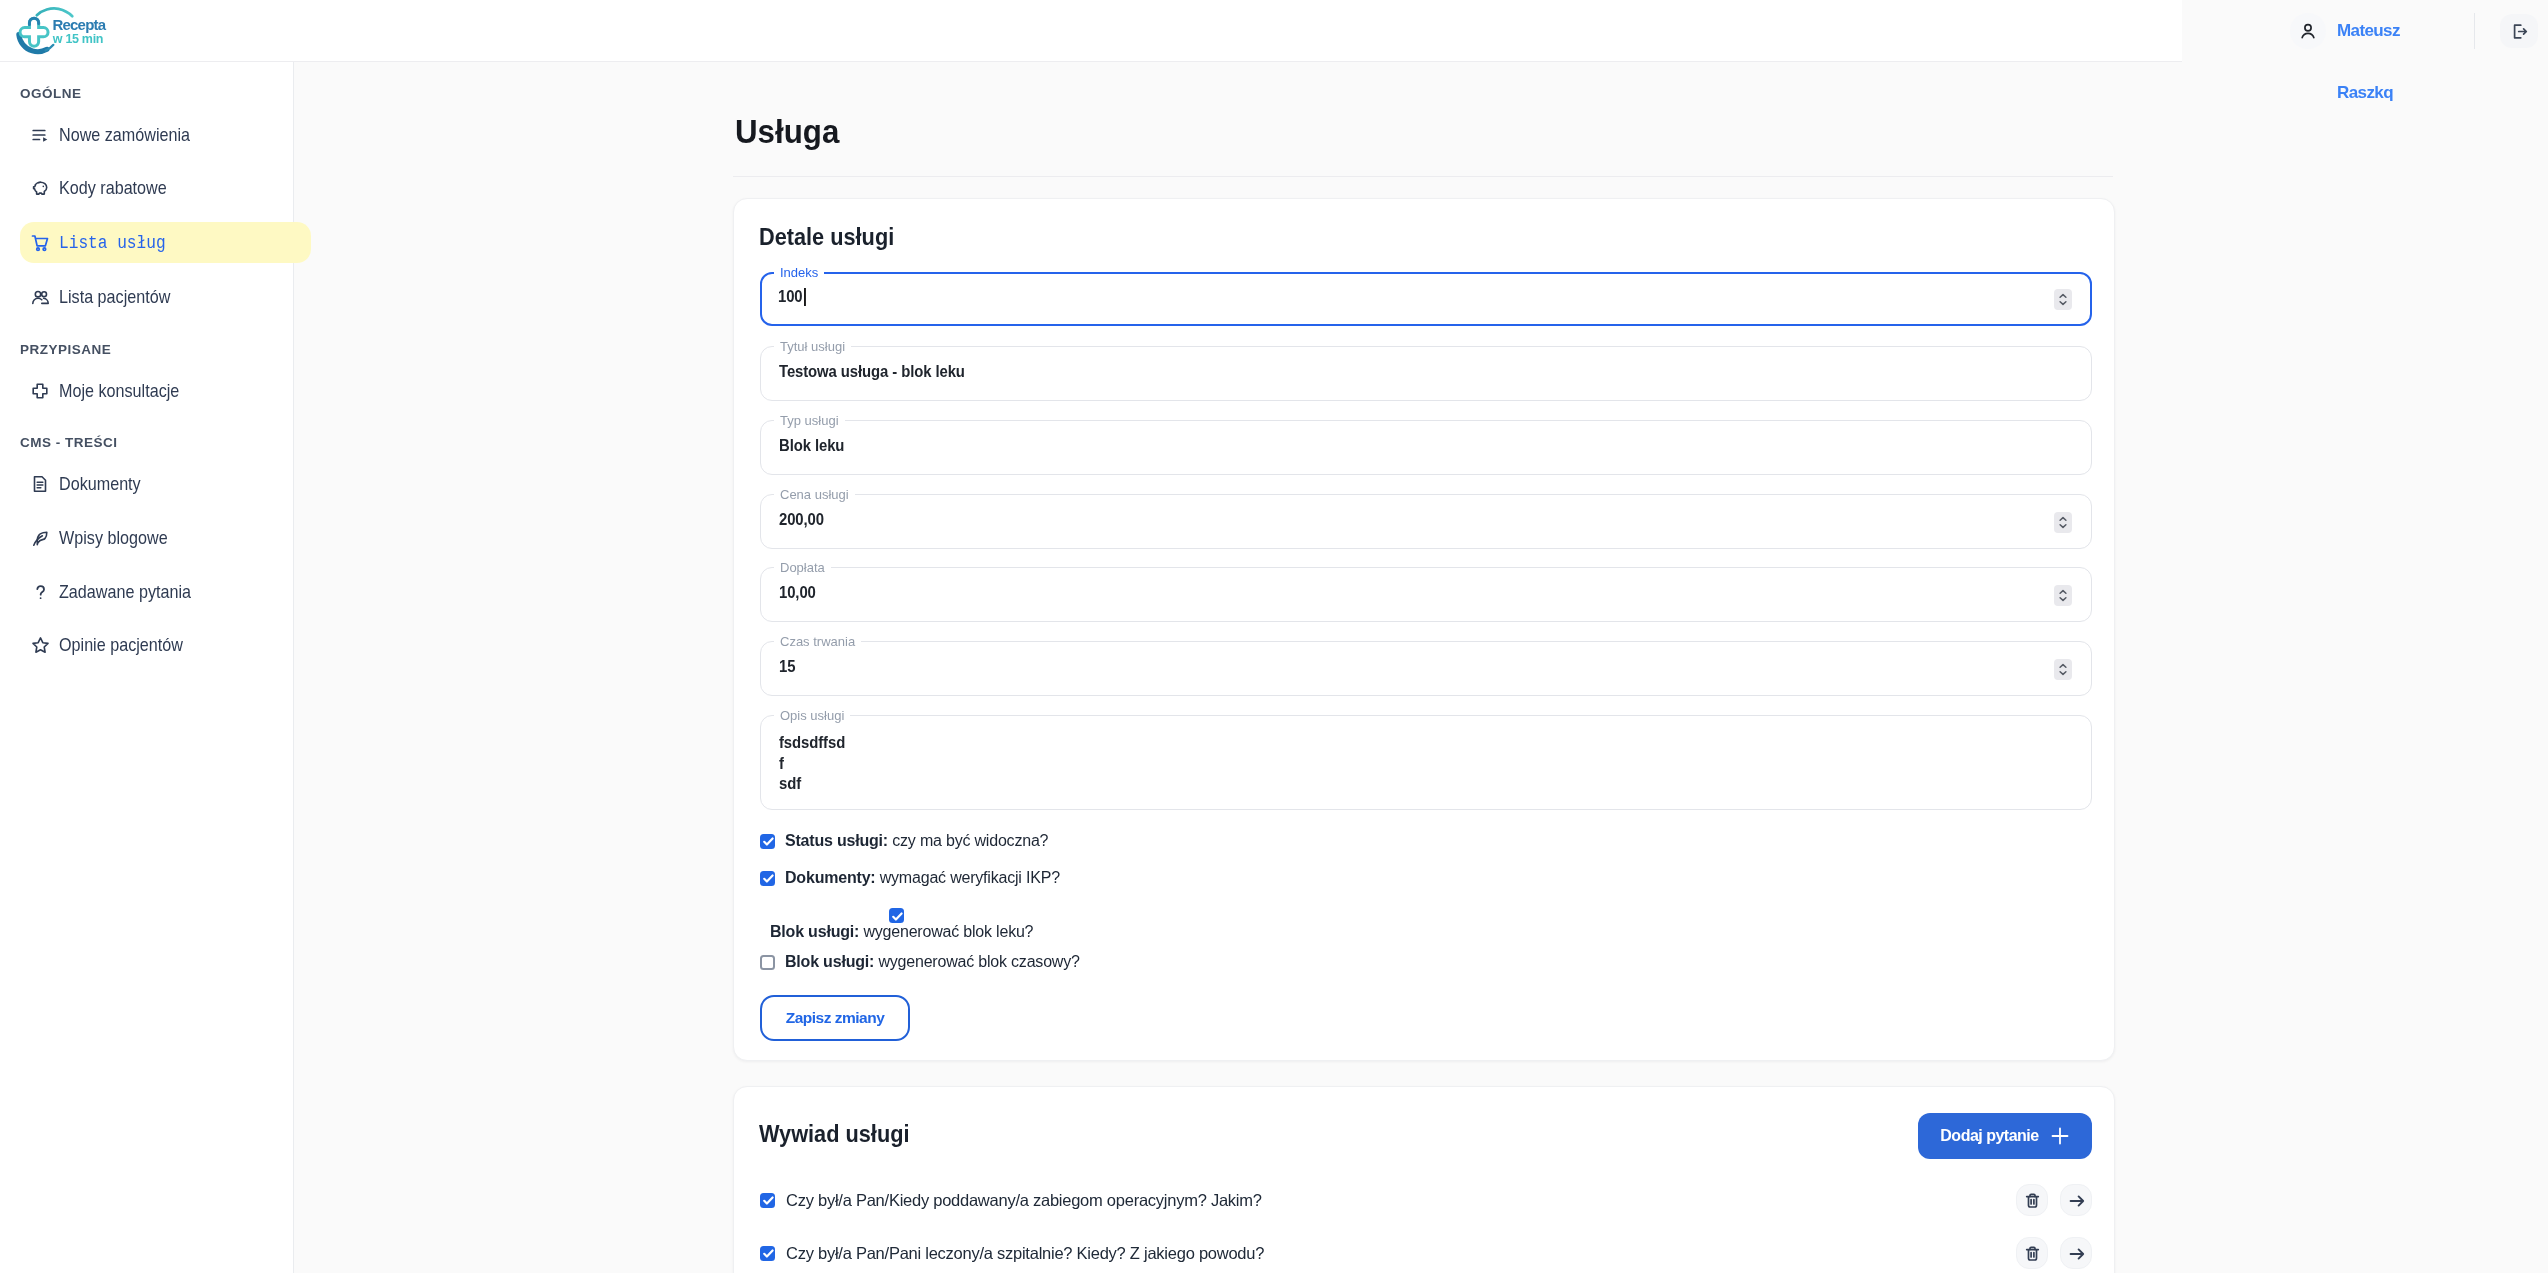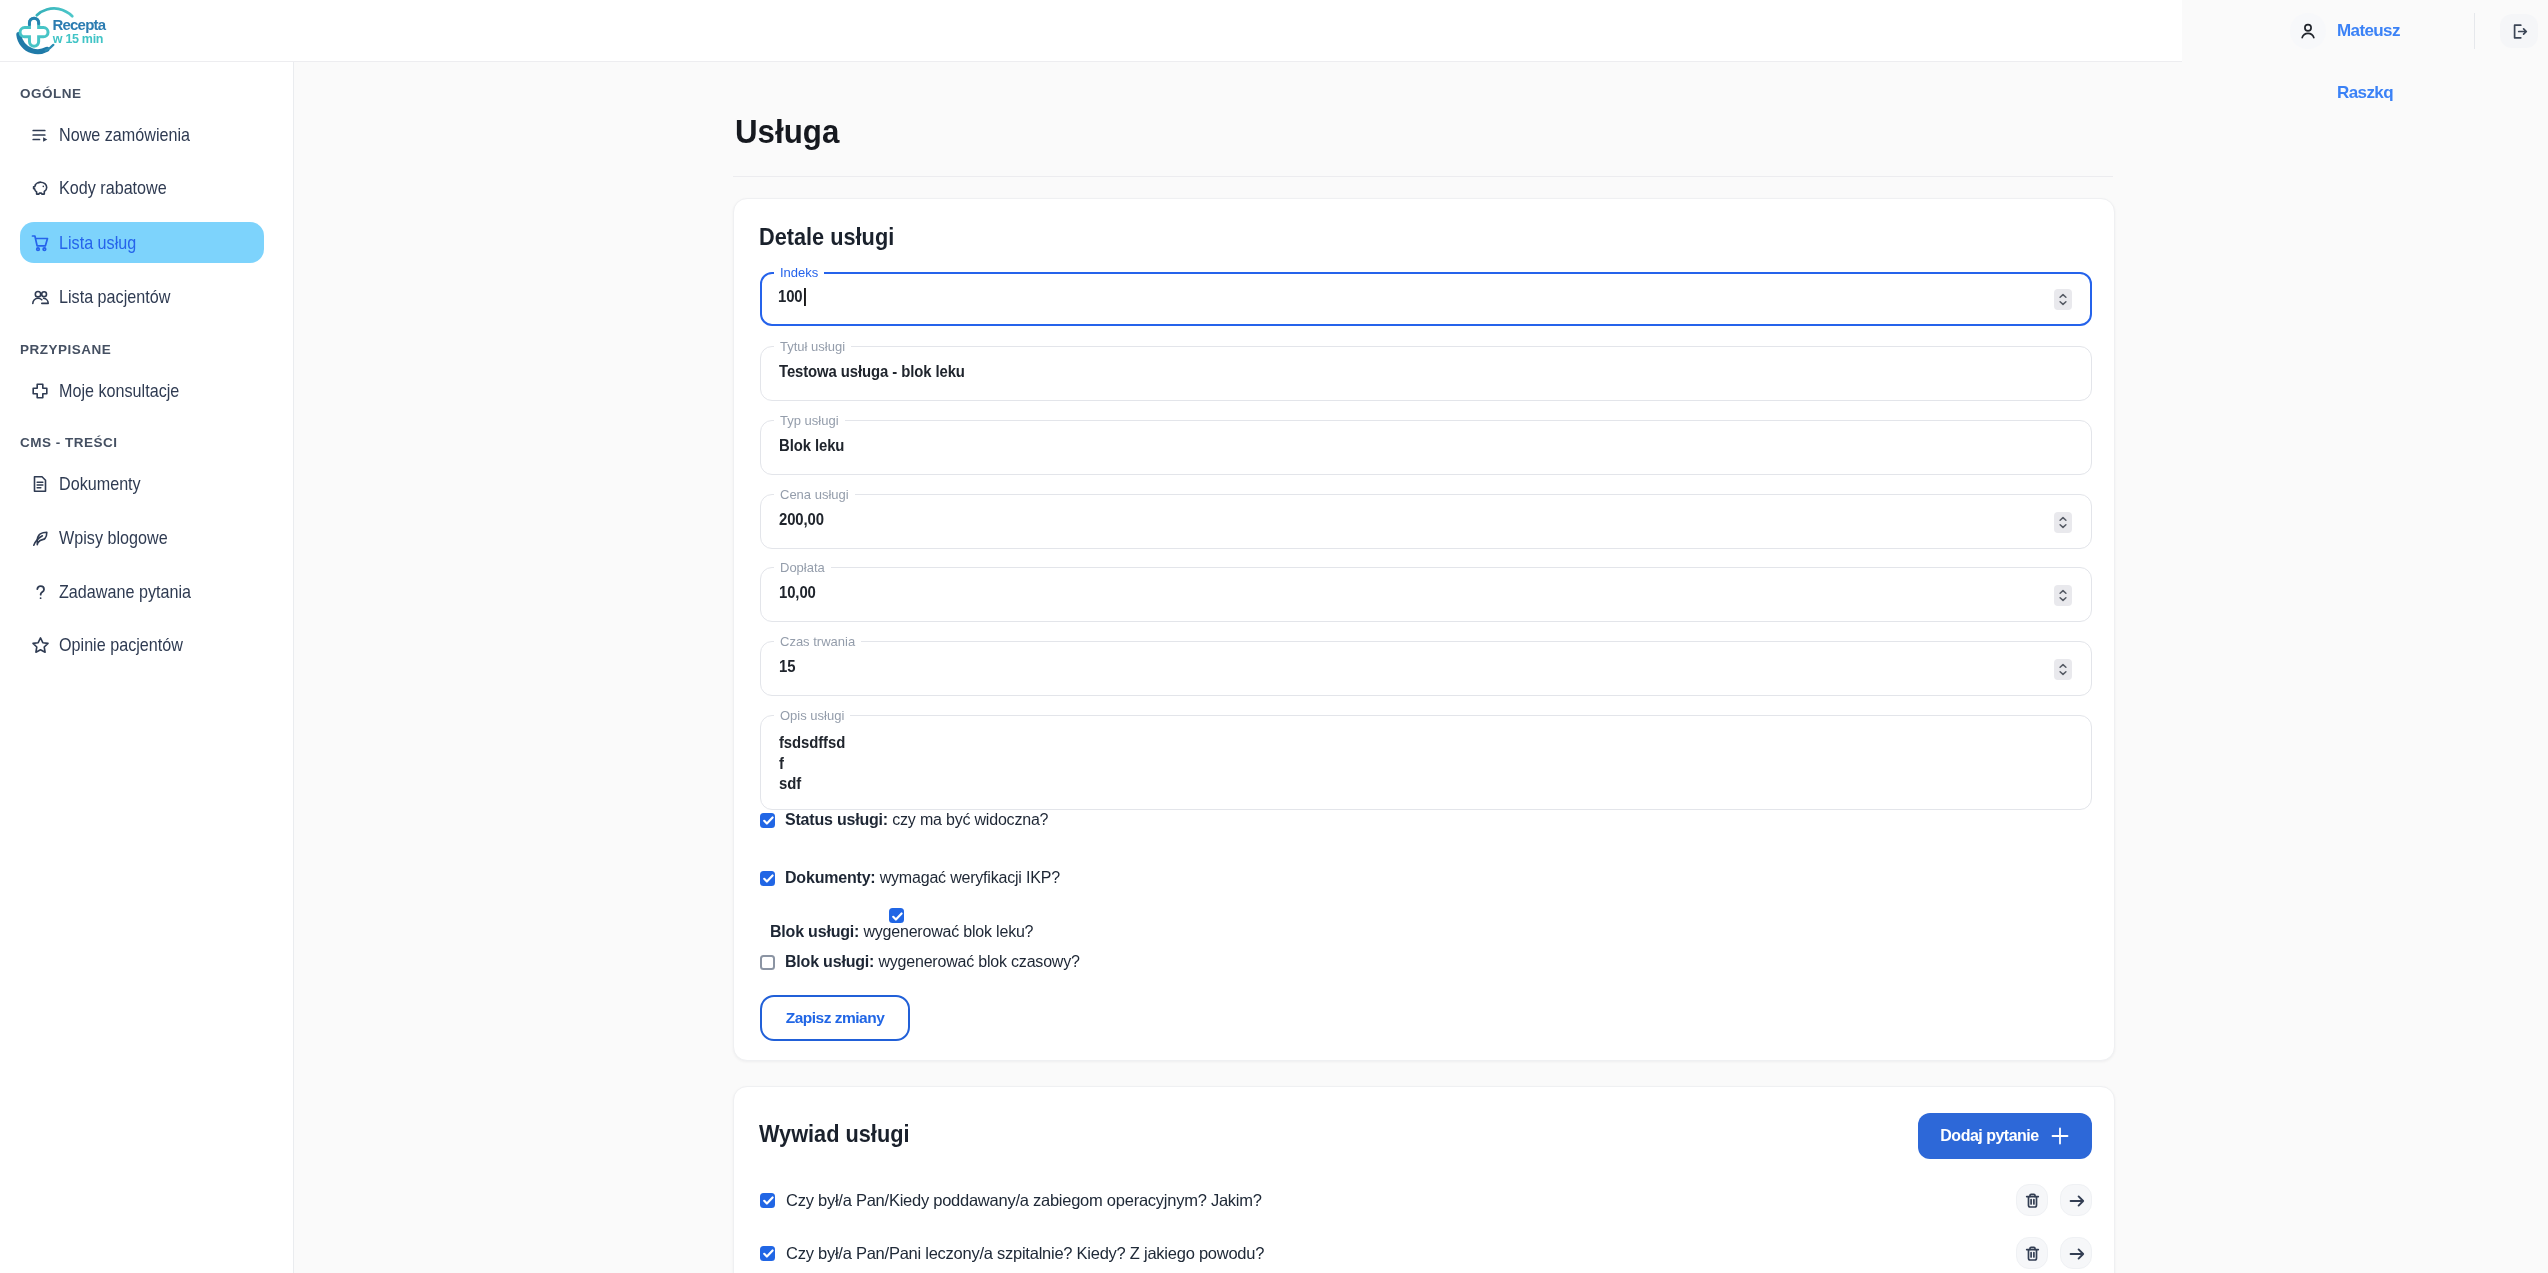--- a/index.html
+++ b/index.html
@@ -16,21 +16,21 @@
 .hdr-div { position:absolute; left:2474px; top:13px; width:1px; height:36px; background:#e6e8ec; }
 .logoutbtn { position:absolute; left:2500px; top:14px; width:38px; height:34px; border-radius:12px; background:#f5f6f8; }
 .logoutbtn svg { position:absolute; left:10px; top:8px; }
 
 
 .sidebar { position:absolute; top:62px; left:0; width:294px; height:1211px; background:#fff; border-right:1px solid #eaecef; }
 .sec { position:absolute; left:20px; font-size:13.5px; font-weight:700; color:#455062; letter-spacing:0.5px; }
 .mitem { position:absolute; left:0; width:294px; height:44px; }
 .mitem .ic { position:absolute; left:31px; top:50%; margin-top:-9px; width:18px; height:18px; }
 .mitem .lbl { position:absolute; left:59px; top:50%; margin-top:-11px; font-size:19px; line-height:22px; color:#2f3b52; transform:scaleX(.85); transform-origin:left center; white-space:nowrap; }
-.mitem.active { left:20px; width:244px; height:41px; border-radius:14px; background:#7dd3fc; }
+.mitem.active { left:20px; width:291px; height:41px; border-radius:14px; background:#fef9c3;font-family:Liberation Mono, monospace; }
 .mitem.active .ic { left:11px; }
 .mitem.active .lbl { left:39px; color:#2563eb; }
 
 
 .main { position:absolute; left:295px; top:62px; width:2253px; height:1211px; }
 .h1 { position:absolute; left:440px; top:50px; font-size:34px; font-weight:700; color:#16191f; transform:scaleX(.92); transform-origin:left center; }
 .topdiv { position:absolute; left:438px; top:114px; width:1380px; height:1px; background:#ececef; }
 
 .card { position:absolute; left:438px; width:1382px; background:#fff; border:1px solid #eff0f2; border-radius:14px; box-shadow:0 1px 3px rgba(16,24,40,.05); }
 .card1 { top:136px; height:863px; }
@@ -114,21 +114,21 @@
       <span class="fval">15</span>
       <span class="spin"><svg width="18" height="21" viewBox="0 0 18 21" fill="none" stroke="#555a64" stroke-width="1.5" stroke-linecap="round" stroke-linejoin="round">
             <path d="M6.1 8.3 9 5.6l2.9 2.7M6.1 12.7 9 15.4l2.9-2.7"></path>
           </svg></span>
     </div>
     <div class="field tarea" style="top:516px;">
       <span class="flabel">Opis usługi</span>
       <div class="tlines">fsdsdffsd<br>f<br>sdf</div>
     </div>
 
-    <div class="cbrow" style="top:609px;align-items:center;">
+    <div class="cbrow" style="top:630px;align-items:center;">
       <span class="cb">
           <svg width="13" height="13" viewBox="0 0 13 13" fill="none" stroke="#fff" stroke-width="2.2" stroke-linecap="round" stroke-linejoin="round">
             <path d="M2.2 6.8l2.7 2.7 5.7-6"></path>
           </svg>
         </span>
       <span class="txt"><b>Status usługi:</b> czy ma być widoczna?</span>
     </div>
     <div class="cbrow" style="top:667px;justify-content:flex-end;">
       <span class="cb">
           <svg width="13" height="13" viewBox="0 0 13 13" fill="none" stroke="#fff" stroke-width="2.2" stroke-linecap="round" stroke-linejoin="round">

